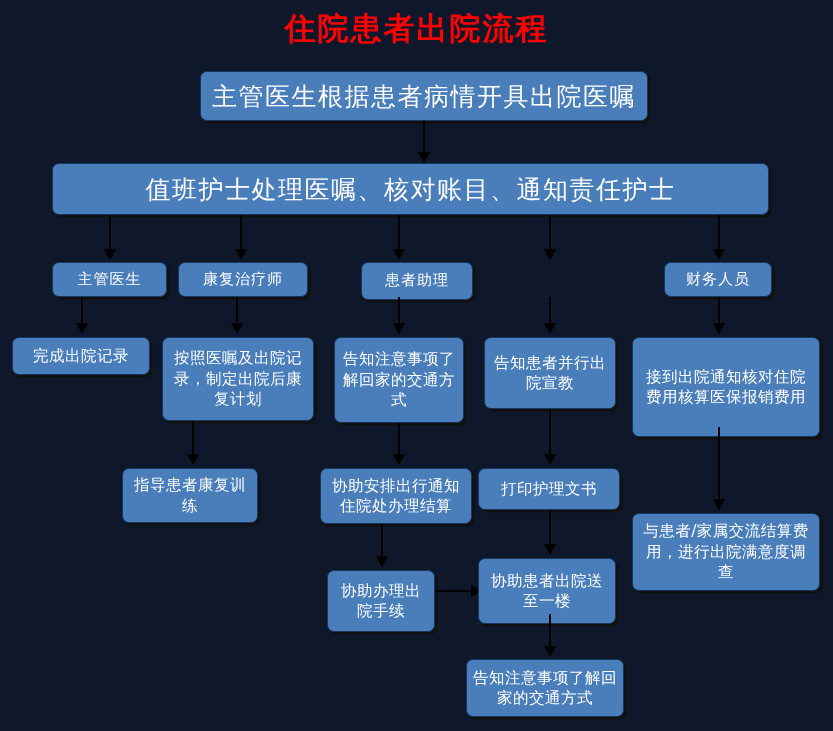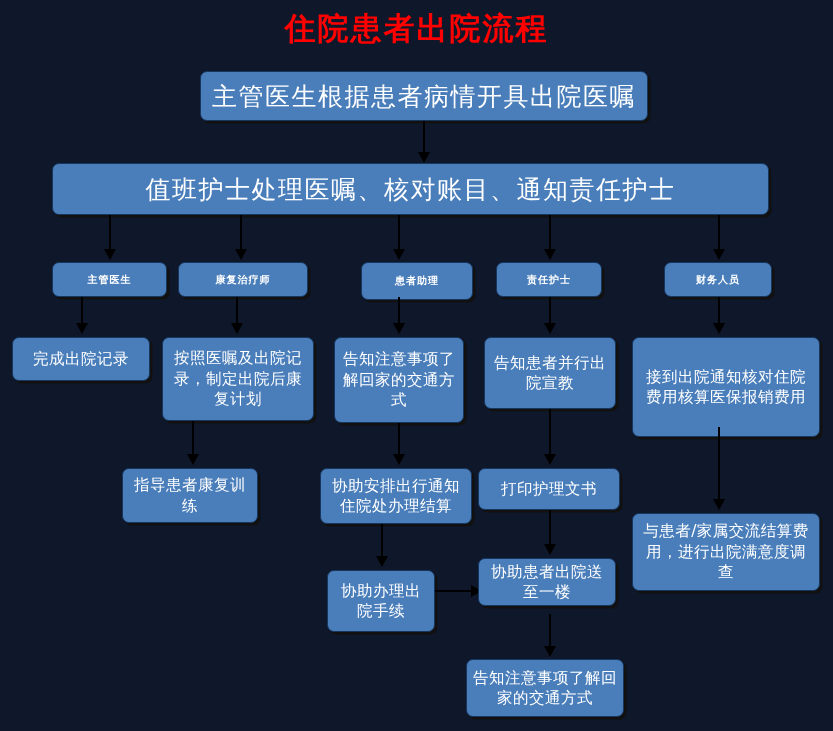--- a/index.html
+++ b/index.html
@@ -50,22 +50,22 @@
   .node .txt {
     display: block;
     width: 100%;
   }
   .n-main {
     font-size: 25px;
     font-weight: 400;
     letter-spacing: 1.5px;
   }
   .n-role {
-    font-size: 10px;
-    font-weight: 700;
+    font-size: 15px;
+    font-weight: 400;
     letter-spacing: 1px;
   }
   .n-step {
     font-size: 15.5px;
     font-weight: 400;
     letter-spacing: 0.5px;
   }
   
   .vline {
     position: absolute;
@@ -132,32 +132,29 @@
   </div>
 
   <div class="node n-role" style="left:178px; top:262px; width:130px; height:35px;">
     <span class="txt">康复治疗师</span>
   </div>
 
   <div class="node n-role" style="left:361px; top:262px; width:112px; height:38px;">
     <span class="txt">患者助理</span>
   </div>
 
-  <div class="node n-role" style="left:496px; top:262px; width:106px; height:35px;">
-    <span class="txt">责任护士</span>
-  </div>
 
   <div class="node n-role" style="left:664px; top:262px; width:108px; height:35px;">
     <span class="txt">财务人员</span>
   </div>
 
   <div class="vline" style="left:81px; top:297px; height:29px;"></div>
   <div class="arrow-down" style="left:76px; top:323px;"></div>
 
-  <div class="node n-step" style="left:12px; top:337px; width:138px; height:44px;">
+  <div class="node n-step" style="left:12px; top:337px; width:138px; height:38px;">
     <span class="txt">完成出院记录</span>
   </div>
 
   <div class="vline" style="left:236px; top:297px; height:29px;"></div>
   <div class="arrow-down" style="left:231px; top:323px;"></div>
 
   <div class="node n-step" style="left:162px; top:337px; width:152px; height:84px;">
     <span class="txt">按照医嘱及出院记录，制定出院后康复计划</span>
   </div>
 
@@ -202,21 +199,21 @@
   <div class="vline" style="left:549px; top:409px; height:48px;"></div>
   <div class="arrow-down" style="left:544px; top:454px;"></div>
 
   <div class="node n-step" style="left:478px; top:468px; width:142px; height:42px;">
     <span class="txt">打印护理文书</span>
   </div>
 
   <div class="vline" style="left:549px; top:510px; height:37px;"></div>
   <div class="arrow-down" style="left:544px; top:544px;"></div>
 
-  <div class="node n-step" style="left:478px; top:558px; width:138px; height:48px;">
+  <div class="node n-step" style="left:478px; top:558px; width:138px; height:66px;">
     <span class="txt">协助患者出院送至一楼</span>
   </div>
 
   <div class="vline" style="left:549px; top:614px; height:35px;"></div>
   <div class="arrow-down" style="left:544px; top:646px;"></div>
 
   <div class="node n-step" style="left:466px; top:659px; width:158px; height:58px;">
     <span class="txt">告知注意事项了解回家的交通方式</span>
   </div>
 

